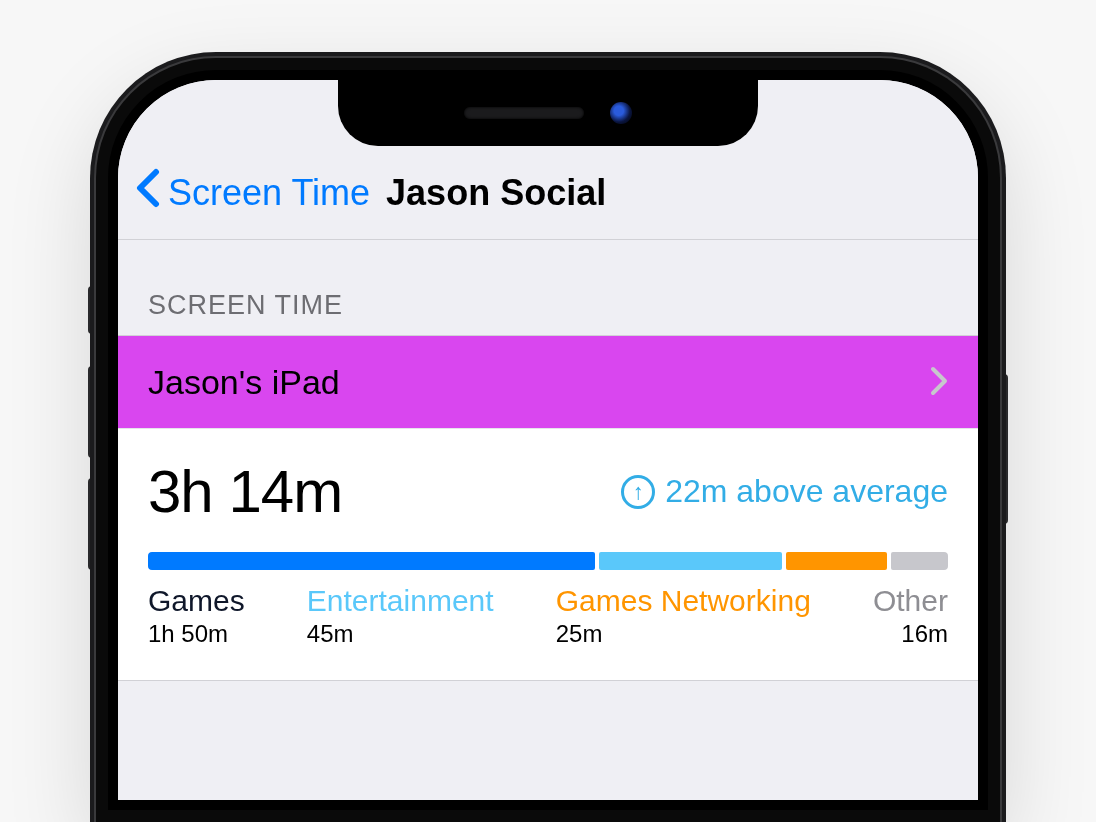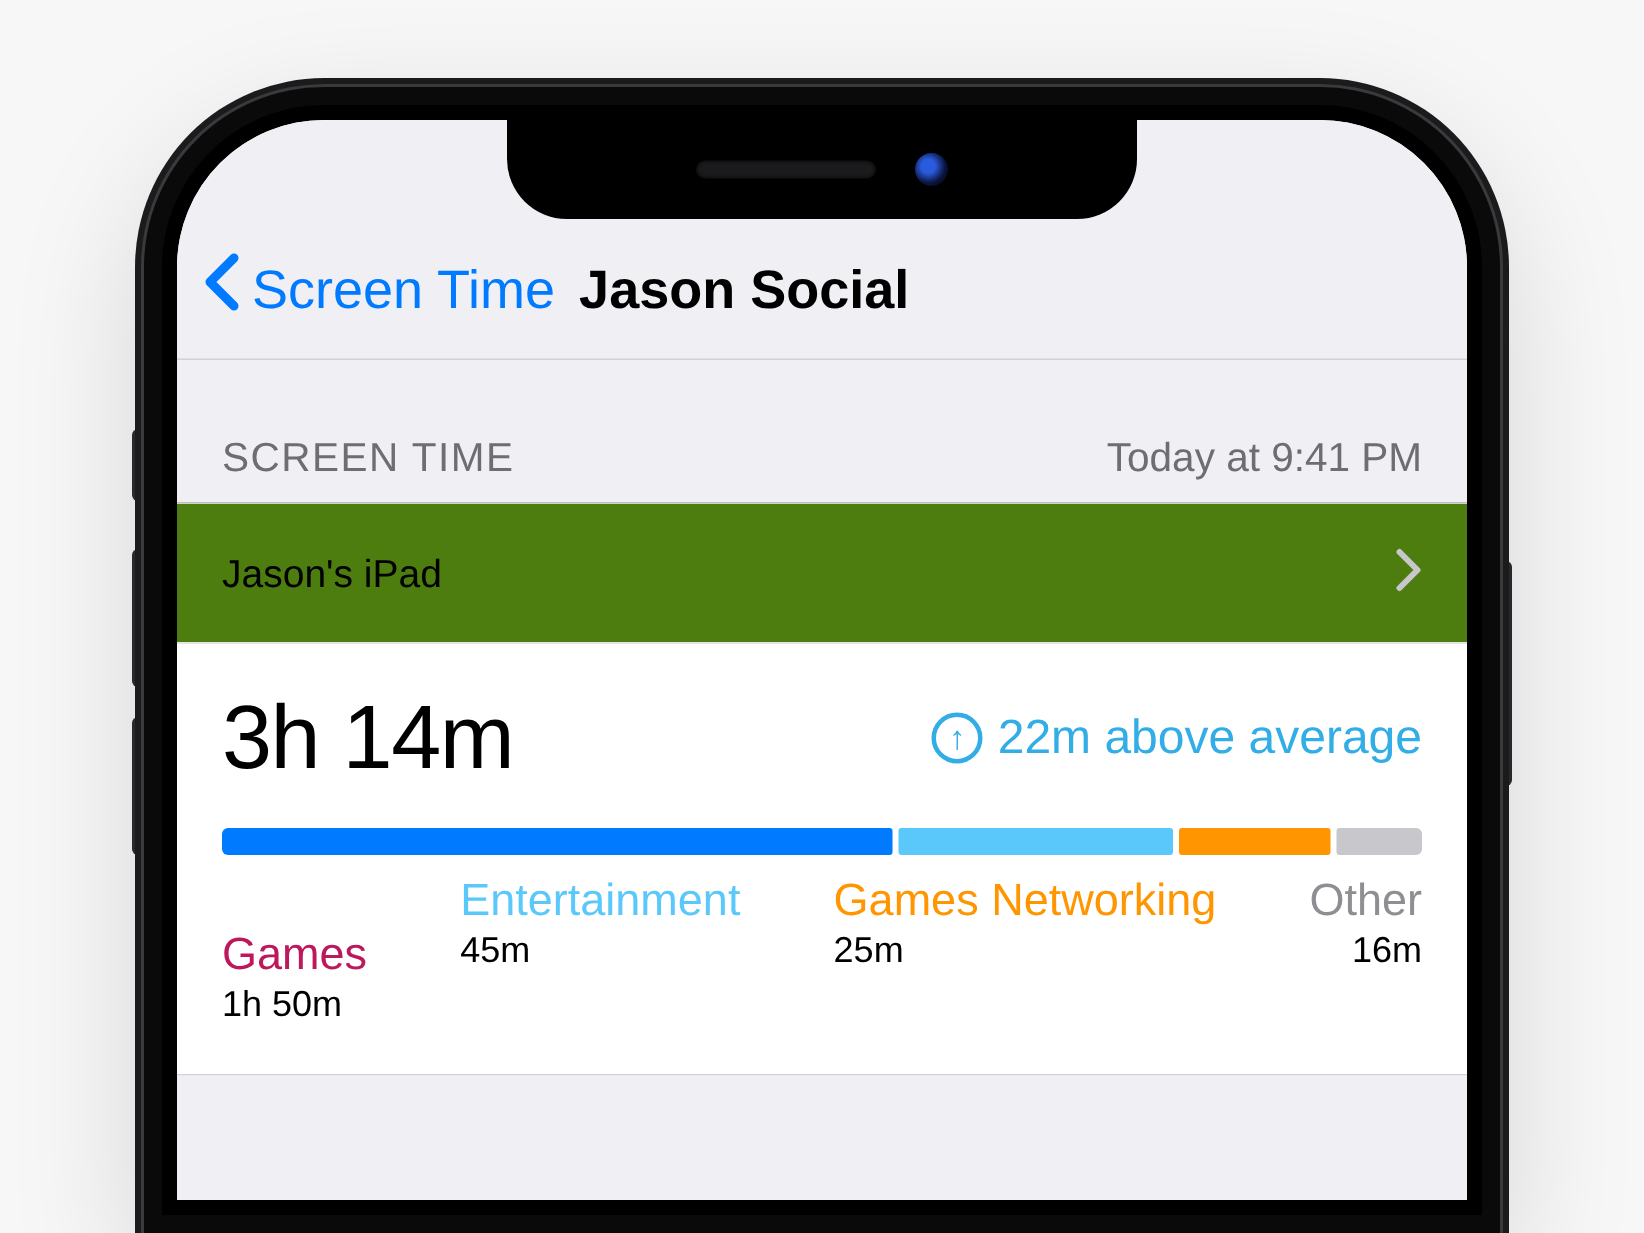--- a/index.html
+++ b/index.html
@@ -119,29 +119,29 @@
     align-items: flex-end;
     padding: 50px 30px 14px;
     background: #efeff4;
     font-size: 27px;
     color: #6d6d72;
   }
   .section-header .left { letter-spacing: 1px; }
 
   
   .device-row {
-    background: #4d7c0f;
+    background: #d946ef;
     border-top: 1px solid #d1d1d6;
     border-bottom: 1px solid #e5e5ea;
     display: flex;
     align-items: center;
     justify-content: space-between;
     padding: 0 30px;
     height: 94px;
-    font-size: 26px;
+    font-size: 34px;
     color: #000;
   }
   .disclosure { color: #c7c7cc; font-size: 40px; font-weight: 300; }
 
   
   .summary {
     background: #fff;
     padding: 28px 30px 32px;
     border-bottom: 1px solid #d1d1d6;
   }
@@ -174,21 +174,21 @@
   .seg-ent     { background: #5ac8fa; }
   .seg-social  { background: #ff9500; }
   .seg-other   { background: #c7c7cc; }
 
   
   .legend { display: flex; justify-content: space-between; gap: 18px; }
   .legend-item { display: flex; flex-direction: column; gap: 2px; }
   .legend-item.right { text-align: right; }
   .cat-name { font-size: 30px; }
   .cat-time { font-size: 24px; color: #000; }
-  .c-games  { color: #be185d; margin-top: 36px; }
+  .c-games  { color: #0f172a; }
   .c-ent    { color: #5ac8fa; }
   .c-social { color: #ff9500; }
   .c-other  { color: #8e8e93; }
 
   .spacer-below {
     height: 140px;
     background: #efeff4;
     border-bottom: 1px solid #d1d1d6;
   }
 
@@ -239,21 +239,20 @@
           <svg width="26" height="40" viewBox="0 0 26 40">
               <path d="M22 4 L6 20 L22 36" fill="none" stroke="#007aff" stroke-width="6" stroke-linecap="round" stroke-linejoin="round"></path>
             </svg>
         </span>
         <span class="back-label">Screen Time</span>
         <span class="nav-title">Jason Social</span>
       </div>
 
       <div class="section-header">
         <span class="left">SCREEN TIME</span>
-        <span class="right">Today at 9:41 PM</span>
       </div>
 
       <div class="device-row">
         <span>Jason's iPad</span>
         <span class="disclosure">
           <svg width="18" height="30" viewBox="0 0 18 30">
               <path d="M3 3 L15 15 L3 27" fill="none" stroke="#c7c7cc" stroke-width="4" stroke-linecap="round" stroke-linejoin="round"></path>
             </svg>
         </span>
       </div>

